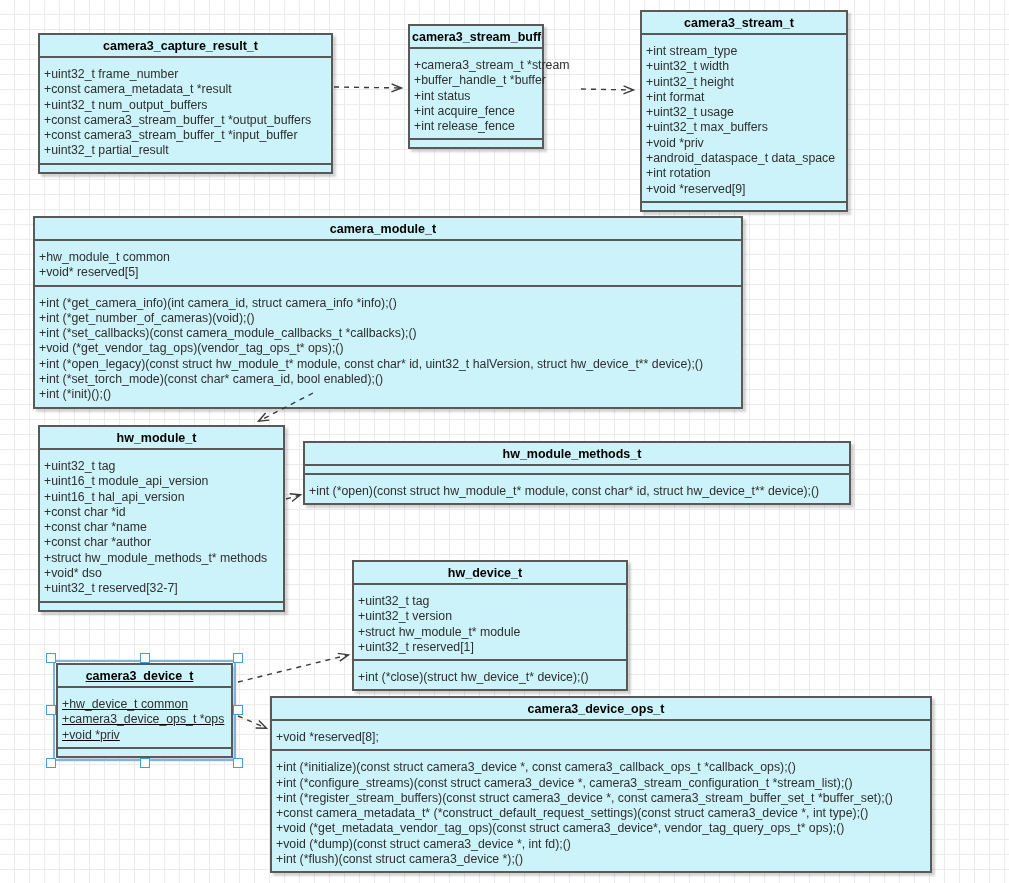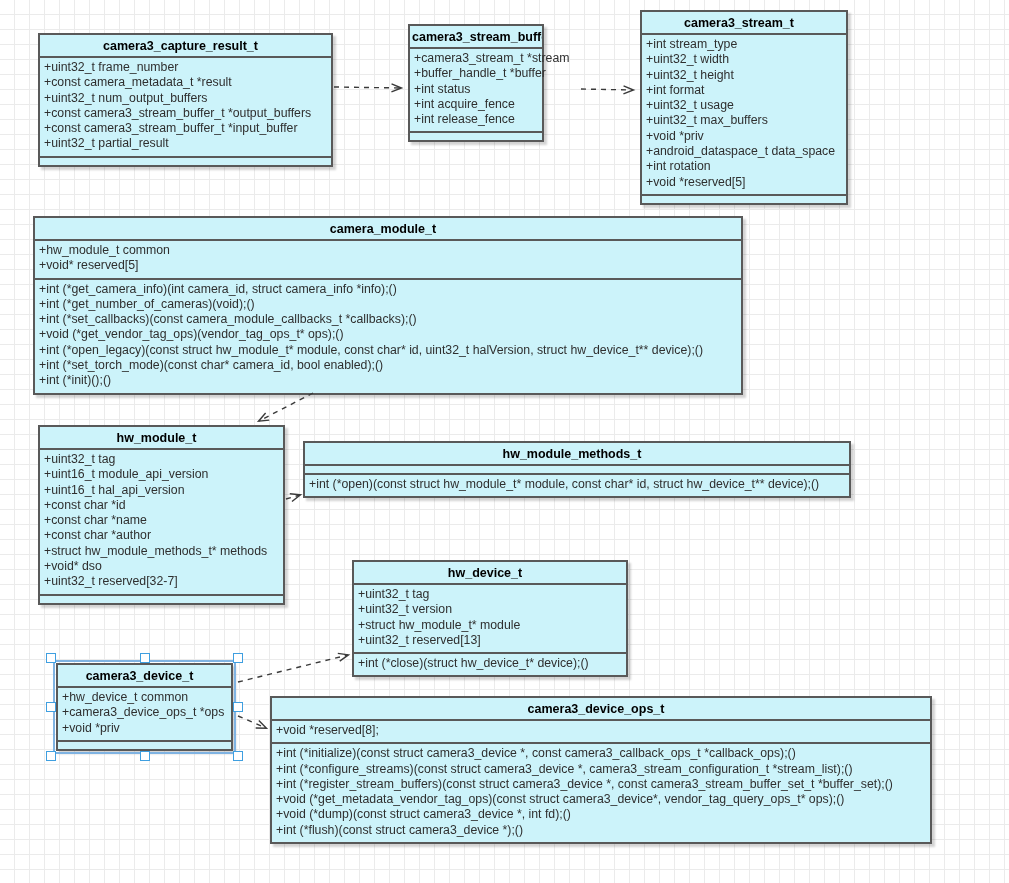--- a/index.html
+++ b/index.html
@@ -30,21 +30,21 @@
     font-size:12.5px;
     font-weight:bold;
     color:#000000;
     text-align:center;
     padding:4px 12px 3px 2px;
     border-bottom:2px solid #595959;
     white-space:nowrap;
     overflow:hidden;
   }
   .uml-rows {
-    padding:2px 4px 4px 4px;
+    padding:9px 4px 4px 4px;
   }
   .uml-rows.bordered { border-bottom:2px solid #595959; }
   .uml-row {
     font-size:12.3px;
     line-height:15.3px;
     color:#2f2f2f;
     white-space:nowrap;
   }
   .uml-strip { height:7px; }
   .uml-strip.bordered { border-bottom:2px solid #595959; }
@@ -82,21 +82,21 @@
   .h-br { right:-12px; bottom:-12px; }
 
   
   #b-capture   { left:38px;  top:33px;  width:295px; }
   #b-streambuf { left:408px; top:24px;  width:136px; }
   #b-stream    { left:640px; top:10px;  width:208px; }
   #b-module    { left:33px;  top:216px; width:710px; }
   #b-hwmodule  { left:38px;  top:425px; width:247px; }
   #b-hwmethods { left:303px; top:441px; width:548px; }
   #b-hwdevice  { left:352px; top:560px; width:276px; }
-  #b-cam3dev   { left:56px;  top:663px; width:177px; z-index:4; }
+  #b-cam3dev   { left:56px;  top:663px; width:177px; z-index:4;text-decoration:underline; }
   #b-ops       { left:270px; top:696px; width:662px; }
 </style>
 </head>
 <body>
 
 <div id="canvas">
 
   <svg id="connectors">
     <defs>
       <marker id="openArrow" markerWidth="14" markerHeight="12" refX="10.5" refY="5" orient="auto" markerUnits="userSpaceOnUse">
@@ -141,21 +141,21 @@
     <div class="uml-rows bordered">
         <div class="uml-row">+int stream_type</div>
         <div class="uml-row">+uint32_t width</div>
         <div class="uml-row">+uint32_t height</div>
         <div class="uml-row">+int format</div>
         <div class="uml-row">+uint32_t usage</div>
         <div class="uml-row">+uint32_t max_buffers</div>
         <div class="uml-row">+void *priv</div>
         <div class="uml-row">+android_dataspace_t data_space</div>
         <div class="uml-row">+int rotation</div>
-        <div class="uml-row">+void *reserved[5]</div>
+        <div class="uml-row">+void *reserved[9]</div>
       </div>
     <div class="uml-strip"></div>
   </div>
 
   <div class="uml-box" id="b-module">
     <div class="uml-title">camera_module_t</div>
     <div class="uml-rows bordered">
         <div class="uml-row">+hw_module_t common</div>
         <div class="uml-row">+void* reserved[5]</div>
       </div>
@@ -193,21 +193,21 @@
         <div class="uml-row">+int (*open)(const struct hw_module_t* module, const char* id, struct hw_device_t** device);()</div>
       </div>
   </div>
 
   <div class="uml-box" id="b-hwdevice">
     <div class="uml-title">hw_device_t</div>
     <div class="uml-rows bordered">
         <div class="uml-row">+uint32_t tag</div>
         <div class="uml-row">+uint32_t version</div>
         <div class="uml-row">+struct hw_module_t* module</div>
-        <div class="uml-row">+uint32_t reserved[13]</div>
+        <div class="uml-row">+uint32_t reserved[1]</div>
       </div>
     <div class="uml-rows">
         <div class="uml-row">+int (*close)(struct hw_device_t* device);()</div>
       </div>
   </div>
 
   <div class="uml-box" id="b-cam3dev">
     <div class="selection-outline"></div>
     <div class="uml-title">camera3_device_t</div>
     <div class="uml-rows bordered">
@@ -228,19 +228,20 @@
 
   <div class="uml-box" id="b-ops">
     <div class="uml-title">camera3_device_ops_t</div>
     <div class="uml-rows bordered">
         <div class="uml-row">+void *reserved[8];</div>
       </div>
     <div class="uml-rows">
         <div class="uml-row">+int (*initialize)(const struct camera3_device *, const camera3_callback_ops_t *callback_ops);()</div>
         <div class="uml-row">+int (*configure_streams)(const struct camera3_device *, camera3_stream_configuration_t *stream_list);()</div>
         <div class="uml-row">+int (*register_stream_buffers)(const struct camera3_device *, const camera3_stream_buffer_set_t *buffer_set);()</div>
+        <div class="uml-row">+const camera_metadata_t* (*construct_default_request_settings)(const struct camera3_device *, int type);()</div>
         <div class="uml-row">+void (*get_metadata_vendor_tag_ops)(const struct camera3_device*, vendor_tag_query_ops_t* ops);()</div>
         <div class="uml-row">+void (*dump)(const struct camera3_device *, int fd);()</div>
         <div class="uml-row">+int (*flush)(const struct camera3_device *);()</div>
       </div>
   </div>
 
 </div>
 
 </body></html>

